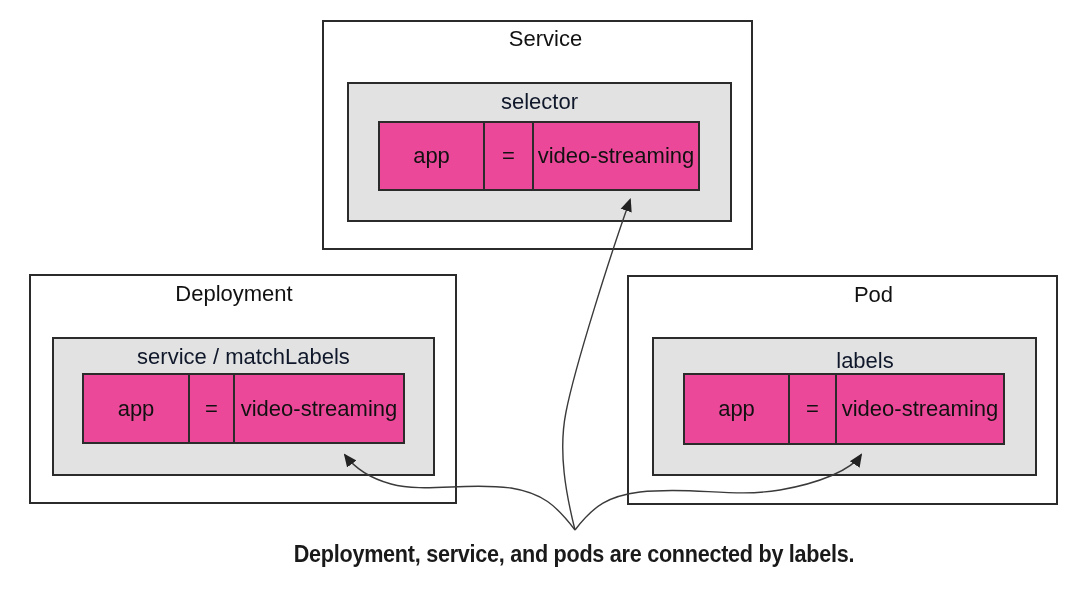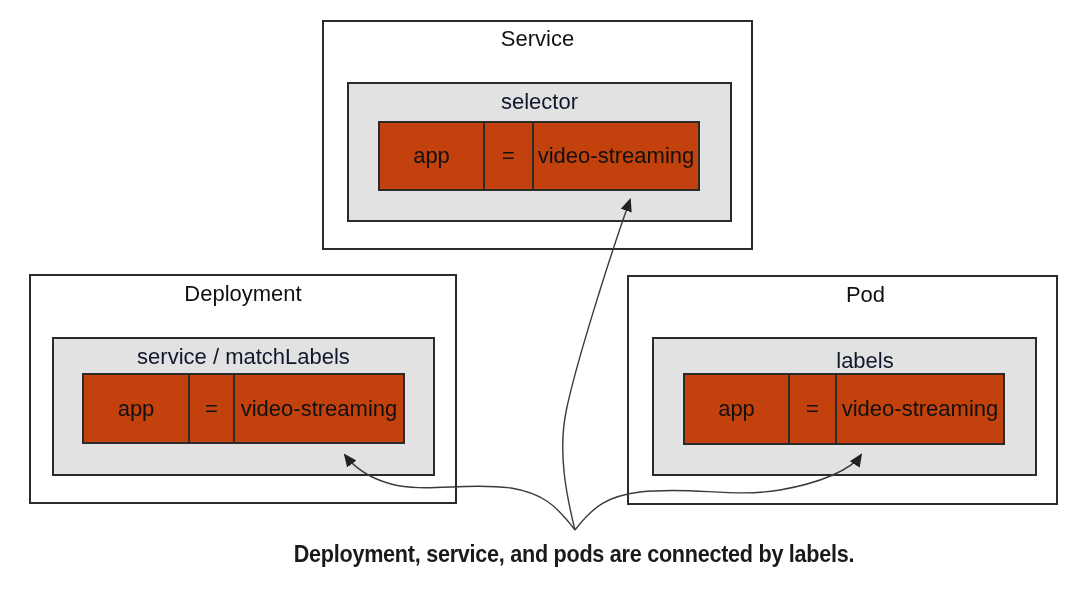--- a/index.html
+++ b/index.html
@@ -22,39 +22,40 @@
     border: 2px solid #2b2b2b;
     box-sizing: border-box;
   }
   .box-title {
     position: absolute;
     text-align: center;
     font-size: 22px;
     line-height: 26px;
     color: #111111;
     white-space: nowrap;
+    padding-left: 8px;
   }
   .panel {
     position: absolute;
     background: #e2e2e2;
     border: 2px solid #2b2b2b;
     box-sizing: border-box;
   }
   .panel-label {
     position: absolute;
     text-align: center;
     font-size: 22px;
     line-height: 26px;
     color: #0f172a;
     white-space: nowrap;
   }
   .kv-table {
     position: absolute;
     display: flex;
-    background: #c2410c;
+    background: #ec4899;
     border: 2px solid #2b2b2b;
     box-sizing: border-box;
   }
   .kv-cell {
     display: flex;
     align-items: center;
     justify-content: center;
     font-size: 22px;
     color: #111111;
     box-sizing: border-box;
@@ -100,21 +101,21 @@
   <div class="box-title" style="left:322px; top:26px; width:431px;">Service</div>
   <div class="panel" style="left:347px; top:82px; width:385px; height:140px;"></div>
   <div class="panel-label" style="left:347px; top:89px; width:385px;">selector</div>
   <div class="kv-table" style="left:378px; top:121px; width:322px; height:70px;">
     <div class="kv-cell kv-divider" style="width:105px;">app</div>
     <div class="kv-cell kv-divider" style="width:49px;">=</div>
     <div class="kv-cell" style="flex:1;">video-streaming</div>
   </div>
 
   <div class="outer-box" style="left:29px; top:274px; width:428px; height:230px;"></div>
-  <div class="box-title" style="left:29px; top:281px; width:428px;">Deployment</div>
+  <div class="box-title" style="left:12px; top:281px; width:428px;">Deployment</div>
   <div class="panel" style="left:52px; top:337px; width:383px; height:139px;"></div>
   <div class="panel-label" style="left:52px; top:344px; width:383px;">service / matchLabels</div>
   <div class="kv-table" style="left:82px; top:373px; width:323px; height:71px;">
     <div class="kv-cell kv-divider" style="width:106px;">app</div>
     <div class="kv-cell kv-divider" style="width:45px;">=</div>
     <div class="kv-cell" style="flex:1;">video-streaming</div>
   </div>
 
   <div class="outer-box" style="left:627px; top:275px; width:431px; height:230px;"></div>
   <div class="box-title" style="left:627px; top:282px; width:477px;">Pod</div>

